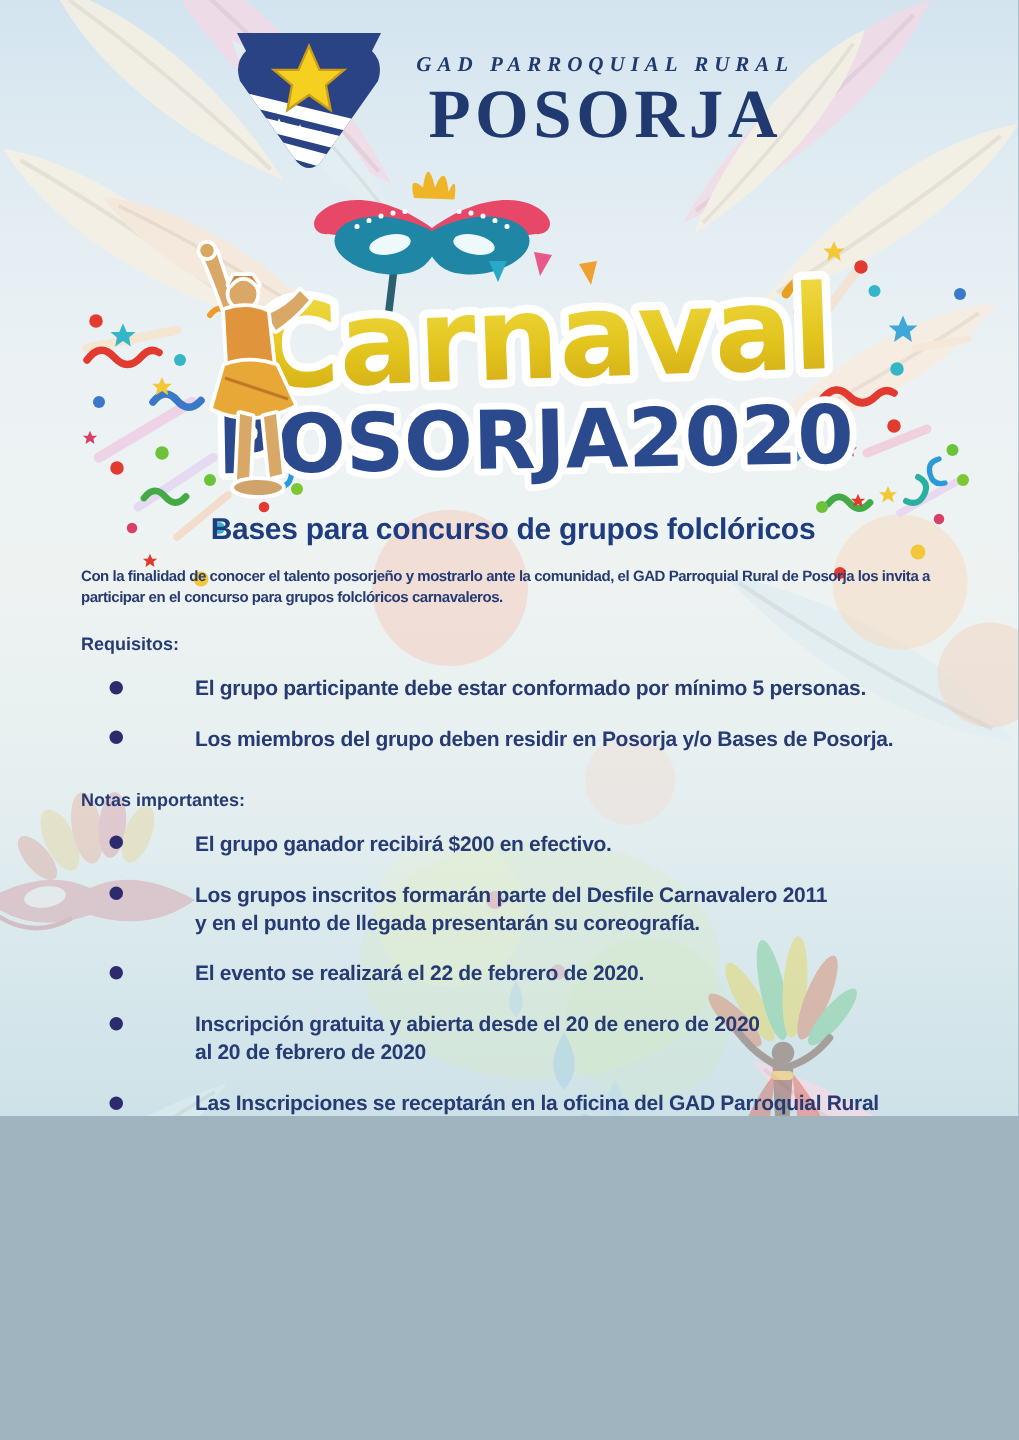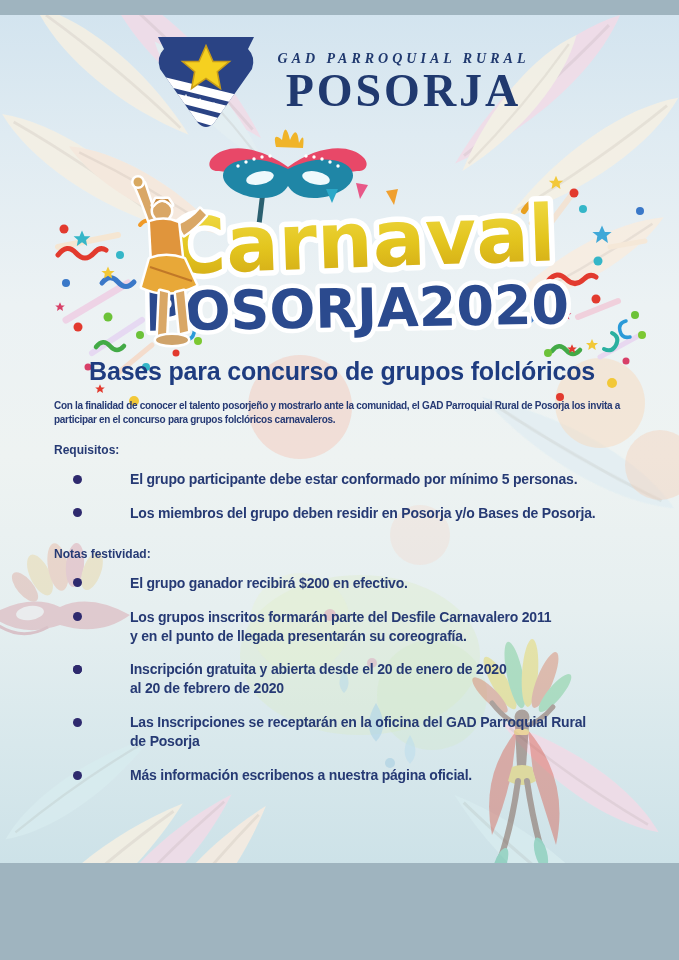--- a/index.html
+++ b/index.html
@@ -1,32 +1,32 @@
 <!DOCTYPE html>
 <html><head>
 <meta charset="utf-8">
 <style>
   html,body{margin:0;padding:0;background:#9fb4bf;}
   .poster{
-    position:relative;width:679px;height:848px;margin:15px auto;overflow:hidden;
+    position:relative;width:679px;height:744px;margin:0 auto;overflow:hidden;
     font-family:"Liberation Sans",sans-serif;
     background:linear-gradient(180deg,#d3e4ef 0%,#dfebf2 14%,#ecf2f4 34%,#eef3f2 52%,#e6eff0 70%,#d8e8ec 86%,#cde2e8 100%);
   }
   .art{position:absolute;left:0;top:0;width:679px;height:960px;pointer-events:none;}
   
   .logo{position:absolute;top:14px;left:0;width:100%;display:flex;justify-content:center;align-items:center;gap:16px;z-index:3;}
   .logo-text{display:flex;flex-direction:column;align-items:center;}
   .org-line{font-family:"Liberation Serif",serif;font-style:italic;font-weight:700;font-size:14px;letter-spacing:4px;color:#20396f;white-space:nowrap;}
   .org-name{font-family:"Liberation Serif",serif;font-weight:700;font-size:46px;letter-spacing:3px;color:#20396f;line-height:1.05;white-space:nowrap;}
   
   .title-svg{position:absolute;top:112px;left:0;z-index:2;}
   .carnaval-word{font-family:"DejaVu Sans",sans-serif;font-weight:bold;}
   
   .content{position:absolute;top:342px;left:54px;width:576px;z-index:3;color:#263a74;font-weight:700;}
-  .content h1{margin:0 0 13px 0;font-size:25px;text-align:center;color:#1e3c80;letter-spacing:-.2px;}
+  .content h1{margin:0 0 13px 0;font-size:20px;text-align:center;color:#1e3c80;letter-spacing:-.2px;}
   .intro{margin:0 0 17px 0;font-size:10px;line-height:1.35;letter-spacing:-.3px;}
   .section-label{font-size:12px;margin:0 0 13px 0;}
   .blist{list-style:none;margin:0 0 9px 0;padding:0 0 0 42px;}
   .blist li{position:relative;font-size:14px;line-height:1.35;letter-spacing:-.2px;margin:0 0 15px 0;white-space:pre-line;padding-left:34px;}
   .blist .dot{position:absolute;left:-23px;top:4.5px;width:9px;height:9px;border-radius:50%;background:#2e2a6e;}
   .notas-gap{height:9px;}
   
   .signature{position:absolute;top:856px;left:0;width:100%;text-align:center;z-index:3;}
   .sig-title{font-size:11px;letter-spacing:1.3px;color:#64748e;margin-top:1px;}
 </style>
@@ -264,26 +264,26 @@
     <h1>Bases para concurso de grupos folclóricos</h1>
     <p class="intro">Con la finalidad de conocer el talento posorjeño y mostrarlo ante la comunidad, el GAD Parroquial Rural de Posorja los invita a participar en el concurso para grupos folclóricos carnavaleros.</p>
 
     <div class="section-label">Requisitos:</div>
     <ul class="blist">
       <li><span class="dot"></span><span>El grupo participante debe estar conformado por mínimo 5 personas.</span></li>
       <li><span class="dot"></span><span>Los miembros del grupo deben residir en Posorja y/o Bases de Posorja.</span></li>
     </ul>
 
     <div class="notas-gap"></div>
-    <div class="section-label">Notas festividad:</div>
+    <div class="section-label">Notas importantes:</div>
     <ul class="blist">
       <li><span class="dot"></span><span>El grupo ganador recibirá $200 en efectivo.</span></li>
       <li><span class="dot"></span><span>Los grupos inscritos formarán parte del Desfile Carnavalero 2011
 y en el punto de llegada presentarán su coreografía.</span></li>
-      <li><span class="dot"></span></li>
+      <li><span class="dot"></span><span>El evento se realizará el 22 de febrero de 2020.</span></li>
       <li><span class="dot"></span><span>Inscripción gratuita y abierta desde el 20 de enero de 2020
 al 20 de febrero de 2020</span></li>
       <li><span class="dot"></span><span>Las Inscripciones se receptarán en la oficina del GAD Parroquial Rural
 de Posorja</span></li>
       <li><span class="dot"></span><span>Más información escribenos a nuestra página oficial.</span></li>
     </ul>
   </main>
 
   <footer class="signature">
     <svg width="240" height="64" viewBox="0 0 240 64" xmlns="http://www.w3.org/2000/svg">

